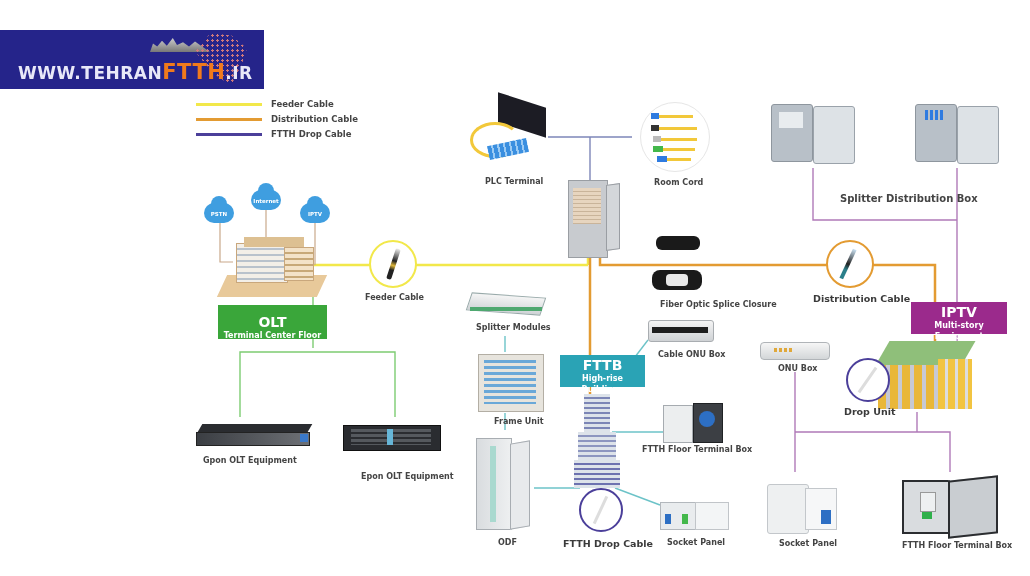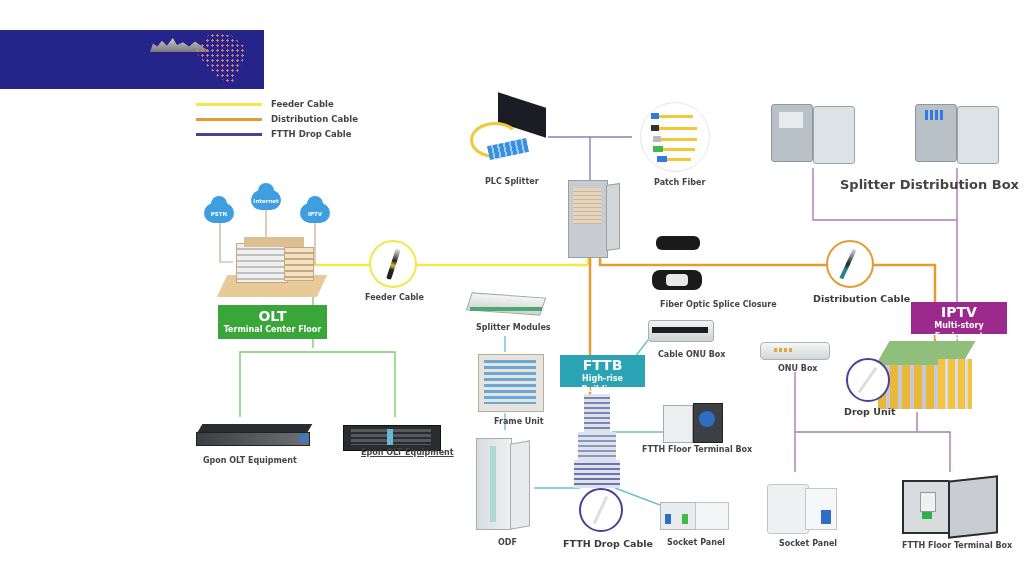--- a/index.html
+++ b/index.html
@@ -57,20 +57,23 @@
   <line x1="505" y1="413" x2="505" y2="430" stroke="#6cc3c8" stroke-width="1.4"></line>
   <line x1="534" y1="488" x2="580" y2="488" stroke="#6cc3c8" stroke-width="1.4"></line>
   <line x1="612" y1="432" x2="665" y2="432" stroke="#6cc3c8" stroke-width="1.4"></line>
   <line x1="615" y1="488" x2="660" y2="505" stroke="#6cc3c8" stroke-width="1.4"></line>
   <line x1="612" y1="387" x2="648" y2="340" stroke="#6cc3c8" stroke-width="1.4"></line>
 </svg>
 
 <div class="logo">
   <div class="abs" style="left:150px;top:8px;width:60px;height:14px;background:linear-gradient(#ccc,#777);clip-path:polygon(0 100%,5% 40%,12% 60%,20% 20%,28% 55%,38% 0,45% 50%,55% 30%,65% 60%,75% 25%,85% 55%,100% 100%);"></div>
   <div class="abs" style="left:195px;top:3px;width:52px;height:52px;background-image:radial-gradient(#d27a7a 1.2px,transparent 1.4px);background-size:5px 5px;clip-path:polygon(30% 0,70% 5%,100% 30%,90% 60%,70% 100%,45% 85%,20% 60%,0 35%);"></div>
+  <div class="logo-text">
+    <span>WWW.TEHRAN</span><span class="logo-ftth">FTTH</span><span class="logo-ir">.IR</span>
+  </div>
 </div>
 
 <div>
   <div class="legend-line" style="top:103px;background:#f2e84a;"></div>
   <div class="legend-txt" style="top:99px;">Feeder Cable</div>
   <div class="legend-line" style="top:118px;background:#e39b32;"></div>
   <div class="legend-txt" style="top:114px;">Distribution Cable</div>
   <div class="legend-line" style="top:133px;background:#4b3f9a;"></div>
   <div class="legend-txt" style="top:129px;">FTTH Drop Cable</div>
 </div>
@@ -80,67 +83,67 @@
 <div class="cloud" style="left:300px;top:203px;"><span>IPTV</span></div>
 
 <div class="device" style="left:222px;top:237px;width:100px;height:62px;">
   <div class="abs" style="left:0;top:38px;width:100px;height:22px;background:#e8c99a;transform:skewX(-25deg);"></div>
   <div class="abs" style="left:14px;top:6px;width:50px;height:38px;background:repeating-linear-gradient(#f3efe8 0 4px,#b9c2cc 4px 6px);border:1px solid #c9a77c;"></div>
   <div class="abs" style="left:62px;top:10px;width:28px;height:32px;background:repeating-linear-gradient(#f3e2c8 0 4px,#c7a878 4px 6px);border:1px solid #c9a77c;"></div>
   <div class="abs" style="left:22px;top:0;width:60px;height:10px;background:#ddc092;"></div>
 </div>
 
 <div class="tagbox" style="left:218px;top:305px;width:109px;height:34px;background:#3aa63a;">
-  <div class="t1" style="margin-top:3px;">OLT</div>
+  <div class="t1" style="margin-top:9px;">OLT</div>
   <div class="t2">Terminal Center Floor</div>
 </div>
 
 <div class="circle" style="left:369px;top:240px;width:44px;height:44px;border:2.5px solid #f2e84a;">
   <div class="abs" style="left:20px;top:6px;width:5px;height:32px;background:linear-gradient(#eee,#222 40%,#e0b83a 55%,#222 70%);transform:rotate(18deg);border-radius:2px;"></div>
 </div>
 <div class="lbl" style="left:365px;top:293px;">Feeder Cable</div>
 
 <div class="device" style="left:468px;top:100px;width:80px;height:62px;">
   <div class="abs" style="left:30px;top:0;width:48px;height:30px;background:#1c1c24;transform:skewY(18deg);"></div>
   <div class="abs" style="left:2px;top:22px;width:44px;height:30px;border:3px solid #f2c83a;border-radius:50%;border-right-color:transparent;"></div>
   <div class="abs" style="left:20px;top:42px;width:40px;height:14px;background:repeating-linear-gradient(90deg,#3a8fe0 0 4px,#9ccbf4 4px 6px);transform:rotate(-12deg);"></div>
 </div>
-<div class="lbl" style="left:485px;top:177px;">PLC Splitter</div>
+<div class="lbl" style="left:485px;top:177px;">PLC Terminal</div>
 
 <div class="circle" style="left:640px;top:102px;width:68px;height:68px;border:1px solid #e6e6e6;">
   <div class="abs" style="left:12px;top:12px;width:40px;height:3px;background:#f2c83a;"></div>
   <div class="abs" style="left:10px;top:10px;width:8px;height:6px;background:#2f7be0;"></div>
   <div class="abs" style="left:12px;top:24px;width:44px;height:3px;background:#f2c83a;"></div>
   <div class="abs" style="left:10px;top:22px;width:8px;height:6px;background:#333;"></div>
   <div class="abs" style="left:14px;top:35px;width:42px;height:3px;background:#f2c83a;"></div>
   <div class="abs" style="left:12px;top:33px;width:8px;height:6px;background:#bbb;"></div>
   <div class="abs" style="left:14px;top:45px;width:40px;height:3px;background:#f2c83a;"></div>
   <div class="abs" style="left:12px;top:43px;width:10px;height:6px;background:#43b84b;"></div>
   <div class="abs" style="left:18px;top:55px;width:32px;height:3px;background:#f2c83a;"></div>
   <div class="abs" style="left:16px;top:53px;width:10px;height:6px;background:#2f7be0;"></div>
 </div>
-<div class="lbl" style="left:654px;top:178px;">Patch Fiber</div>
+<div class="lbl" style="left:654px;top:178px;">Room Cord</div>
 
 <div class="device" style="left:568px;top:180px;width:52px;height:76px;">
   <div class="abs" style="left:0;top:0;width:38px;height:76px;background:#c8cbcf;border:1px solid #9a9ea3;"></div>
   <div class="abs" style="left:5px;top:8px;width:28px;height:36px;background:repeating-linear-gradient(#e7d5bf 0 3px,#c9b49a 3px 4px);"></div>
   <div class="abs" style="left:38px;top:4px;width:12px;height:64px;background:#d4d7da;border:1px solid #9a9ea3;transform:skewY(-8deg);"></div>
 </div>
 
 <div class="device" style="left:767px;top:104px;width:92px;height:62px;">
   <div class="abs" style="left:4px;top:0;width:40px;height:56px;background:#b8c0c8;border:1px solid #8e969e;border-radius:3px;"></div>
   <div class="abs" style="left:12px;top:8px;width:24px;height:16px;background:#e8ecef;"></div>
   <div class="abs" style="left:46px;top:2px;width:40px;height:56px;background:#dde2e6;border:1px solid #9aa2aa;border-radius:3px;"></div>
 </div>
 <div class="device" style="left:911px;top:104px;width:92px;height:62px;">
   <div class="abs" style="left:4px;top:0;width:40px;height:56px;background:#b8c0c8;border:1px solid #8e969e;border-radius:3px;"></div>
   <div class="abs" style="left:14px;top:6px;width:20px;height:10px;background:repeating-linear-gradient(90deg,#2f7be0 0 3px,#b8c0c8 3px 5px);"></div>
   <div class="abs" style="left:46px;top:2px;width:40px;height:56px;background:#dde2e6;border:1px solid #9aa2aa;border-radius:3px;"></div>
 </div>
-<div class="lbl" style="left:840px;top:177px;font-size:13px;">Splitter Distribution Box</div>
+<div class="lbl" style="left:840px;top:193px;font-size:10px;">Splitter Distribution Box</div>
 
 <div class="device" style="left:650px;top:234px;width:55px;height:60px;">
   <div class="abs" style="left:6px;top:2px;width:44px;height:14px;background:#1a1a1a;border-radius:6px;"></div>
   <div class="abs" style="left:2px;top:36px;width:50px;height:20px;background:#1a1a1a;border-radius:8px;"></div>
   <div class="abs" style="left:16px;top:40px;width:22px;height:12px;background:#e8e8e8;border-radius:4px;"></div>
 </div>
 <div class="lbl" style="left:632px;top:300px;padding-left:28px;">Fiber Optic Splice Closure</div>
 
 <div class="circle" style="left:826px;top:240px;width:44px;height:44px;border:2.5px solid #e39b32;">
   <div class="abs" style="left:18px;top:6px;width:4px;height:32px;background:linear-gradient(#c9e0f0,#222 50%,#2a7f8a 70%);transform:rotate(25deg);"></div>
@@ -245,13 +248,13 @@
   <div class="abs" style="left:0;top:8px;width:112px;height:12px;background:linear-gradient(90deg,#3b3e43,#6d7075);border:1px solid #222;"></div>
   <div class="abs" style="left:104px;top:10px;width:8px;height:8px;background:#3a78c8;"></div>
 </div>
 <div class="lbl" style="left:203px;top:456px;">Gpon OLT Equipment</div>
 
 <div class="device" style="left:343px;top:425px;width:100px;height:26px;">
   <div class="abs" style="left:0;top:0;width:96px;height:24px;background:#2a2c30;border:1px solid #111;"></div>
   <div class="abs" style="left:8px;top:4px;width:80px;height:16px;background:repeating-linear-gradient(#55595e 0 3px,#2a2c30 3px 5px);"></div>
   <div class="abs" style="left:44px;top:4px;width:6px;height:16px;background:#66b6d8;"></div>
 </div>
-<div class="lbl" style="left:361px;top:448px;text-decoration:underline;">Epon OLT Equipment</div>
+<div class="lbl" style="left:361px;top:472px;">Epon OLT Equipment</div>
 
 </body></html>

